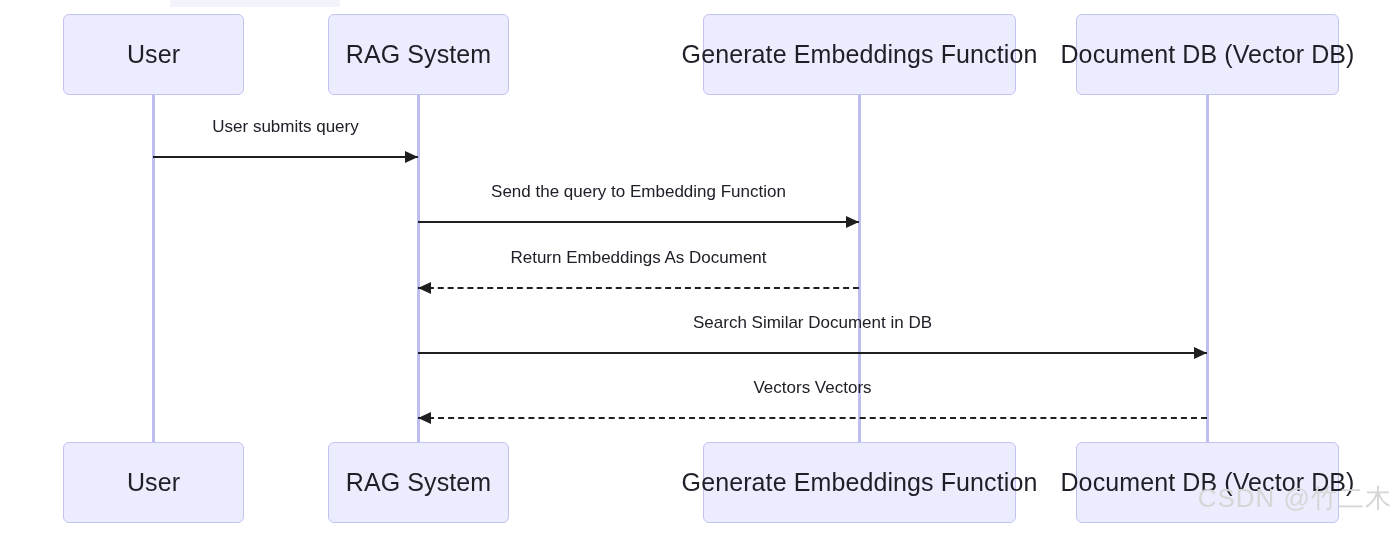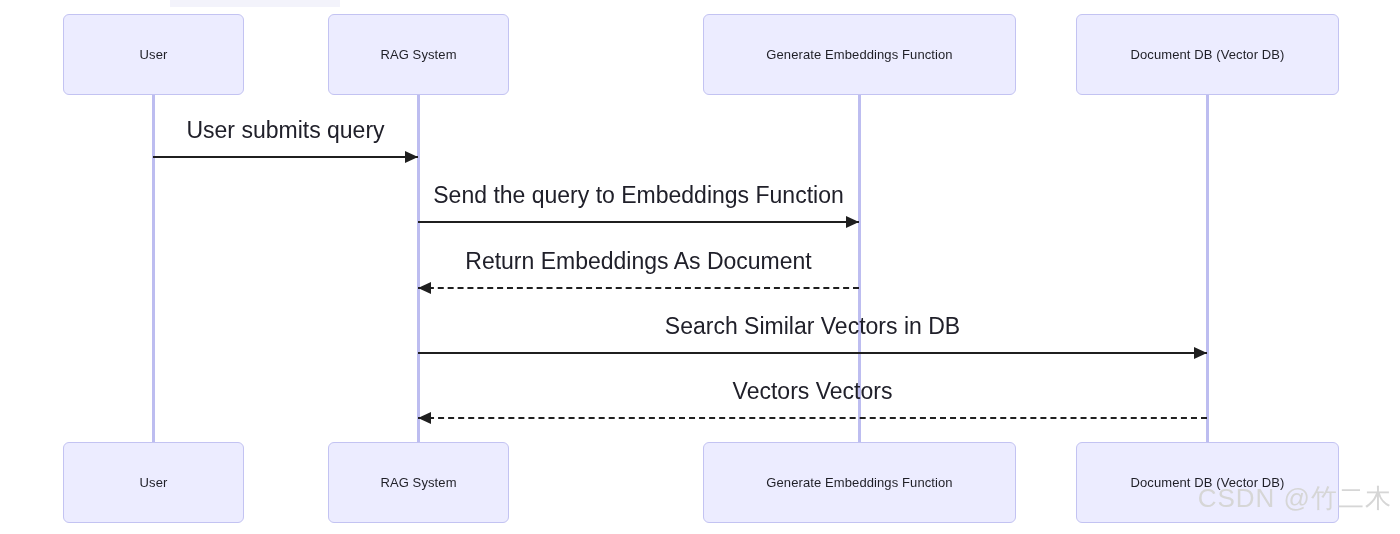--- a/index.html
+++ b/index.html
@@ -22,35 +22,35 @@
     box-sizing: border-box;
     background: #ECECFF;
     border: 1.3px solid #C3C3F2;
     border-radius: 6px;
     display: flex;
     align-items: center;
     justify-content: center;
     z-index: 3;
   }
   .actor-label {
-    font-size: 13px;
+    font-size: 25px;
     color: #1f1f27;
     font-family: "Liberation Sans", sans-serif;
     letter-spacing: 0.1px;
     white-space: nowrap;
   }
   .lifeline {
     position: absolute;
     width: 3px;
     background: #BDBDF0;
     z-index: 1;
   }
   .msg-label {
     position: absolute;
-    font-size: 23px;
+    font-size: 17px;
     color: #20202a;
     font-family: "Liberation Sans", sans-serif;
     text-align: center;
     white-space: nowrap;
     transform: translateX(-50%);
     z-index: 4;
   }
   .msg-line {
     position: absolute;
     height: 2px;
@@ -124,27 +124,27 @@
         <span class="actor-label">Document DB (Vector DB)</span>
       </div>
     </div>
 
   <div id="messages">
       <div class="msg-line" style="left: 153px; top: 156px; width: 265px;"></div>
       <div class="arrowhead right" style="top: 151px; left: 405px;"></div>
       <div class="msg-label" style="left: 285.5px; top: 117px;">User submits query</div>
       <div class="msg-line" style="left: 418px; top: 221px; width: 441px;"></div>
       <div class="arrowhead right" style="top: 216px; left: 846px;"></div>
-      <div class="msg-label" style="left: 638.5px; top: 182px;">Send the query to Embeddings Function</div>
+      <div class="msg-label" style="left: 638.5px; top: 182px;">Send the query to Embedding Function</div>
       <div class="msg-line dashed" style="left: 418px; top: 287px; width: 441px;"></div>
       <div class="arrowhead left" style="top: 282px; left: 418px;"></div>
       <div class="msg-label" style="left: 638.5px; top: 248px;">Return Embeddings As Document</div>
       <div class="msg-line" style="left: 418px; top: 352px; width: 789px;"></div>
       <div class="arrowhead right" style="top: 347px; left: 1194px;"></div>
-      <div class="msg-label" style="left: 812.5px; top: 313px;">Search Similar Vectors in DB</div>
+      <div class="msg-label" style="left: 812.5px; top: 313px;">Search Similar Document in DB</div>
       <div class="msg-line dashed" style="left: 418px; top: 417px; width: 789px;"></div>
       <div class="arrowhead left" style="top: 412px; left: 418px;"></div>
       <div class="msg-label" style="left: 812.5px; top: 378px;">Vectors Vectors</div>
     </div>
 
   <div id="actors-bottom">
       <div class="actor-box" style="left: 63px; top: 442px; width: 181px; height: 81px;">
         <span class="actor-label">User</span>
       </div>
       <div class="actor-box" style="left: 328px; top: 442px; width: 181px; height: 81px;">

